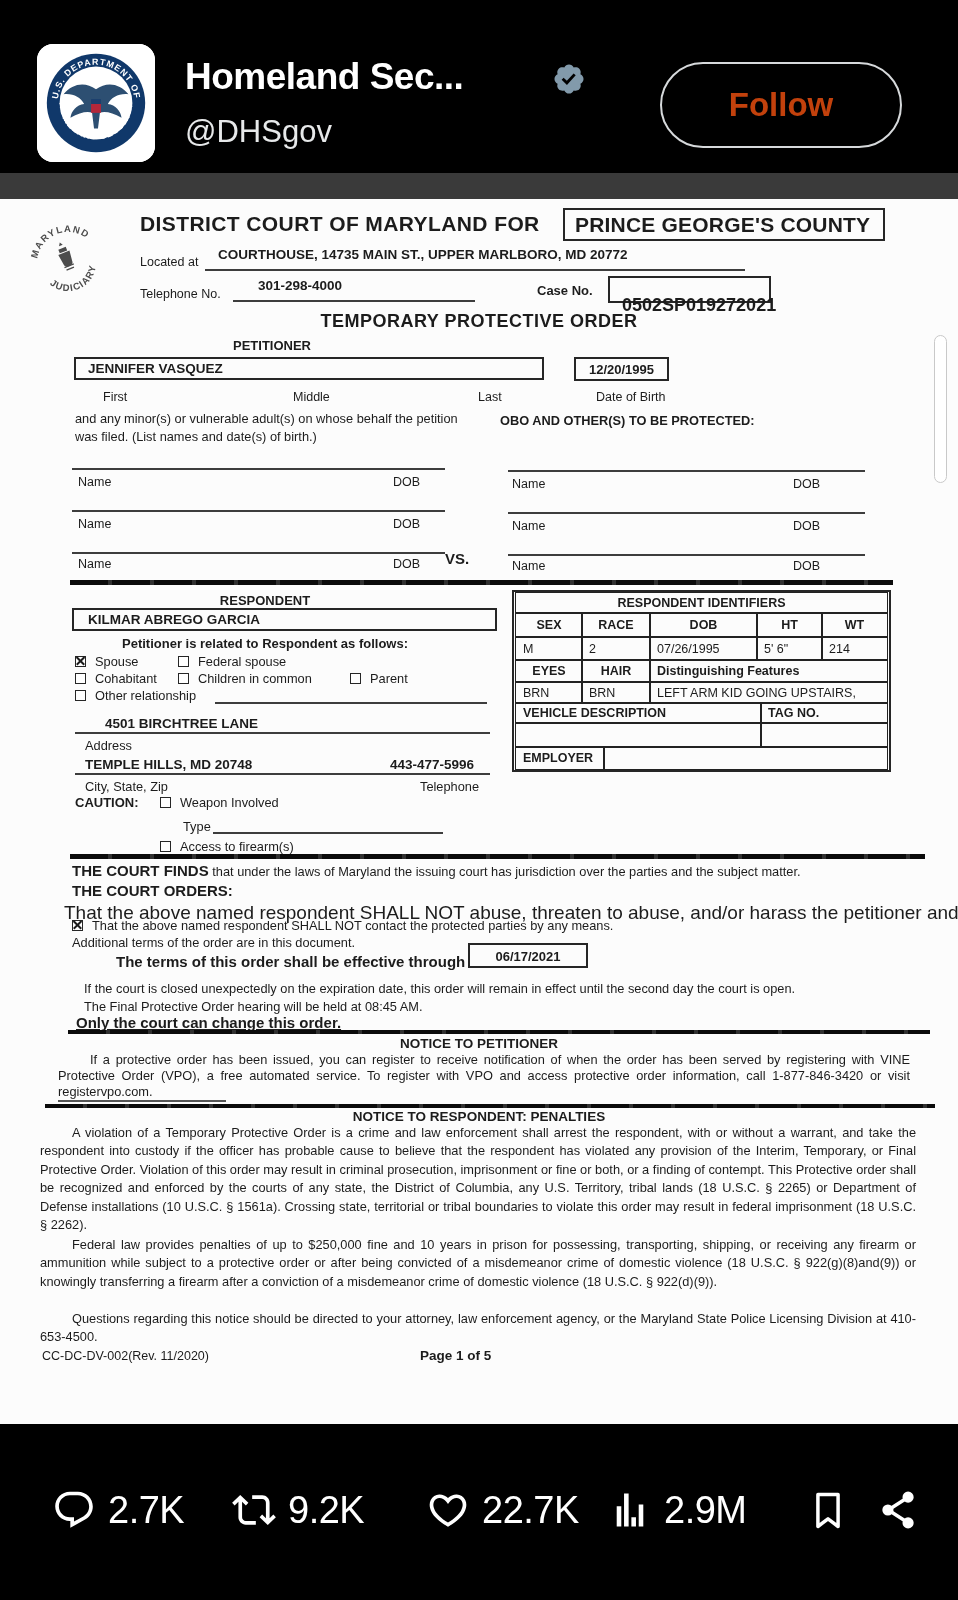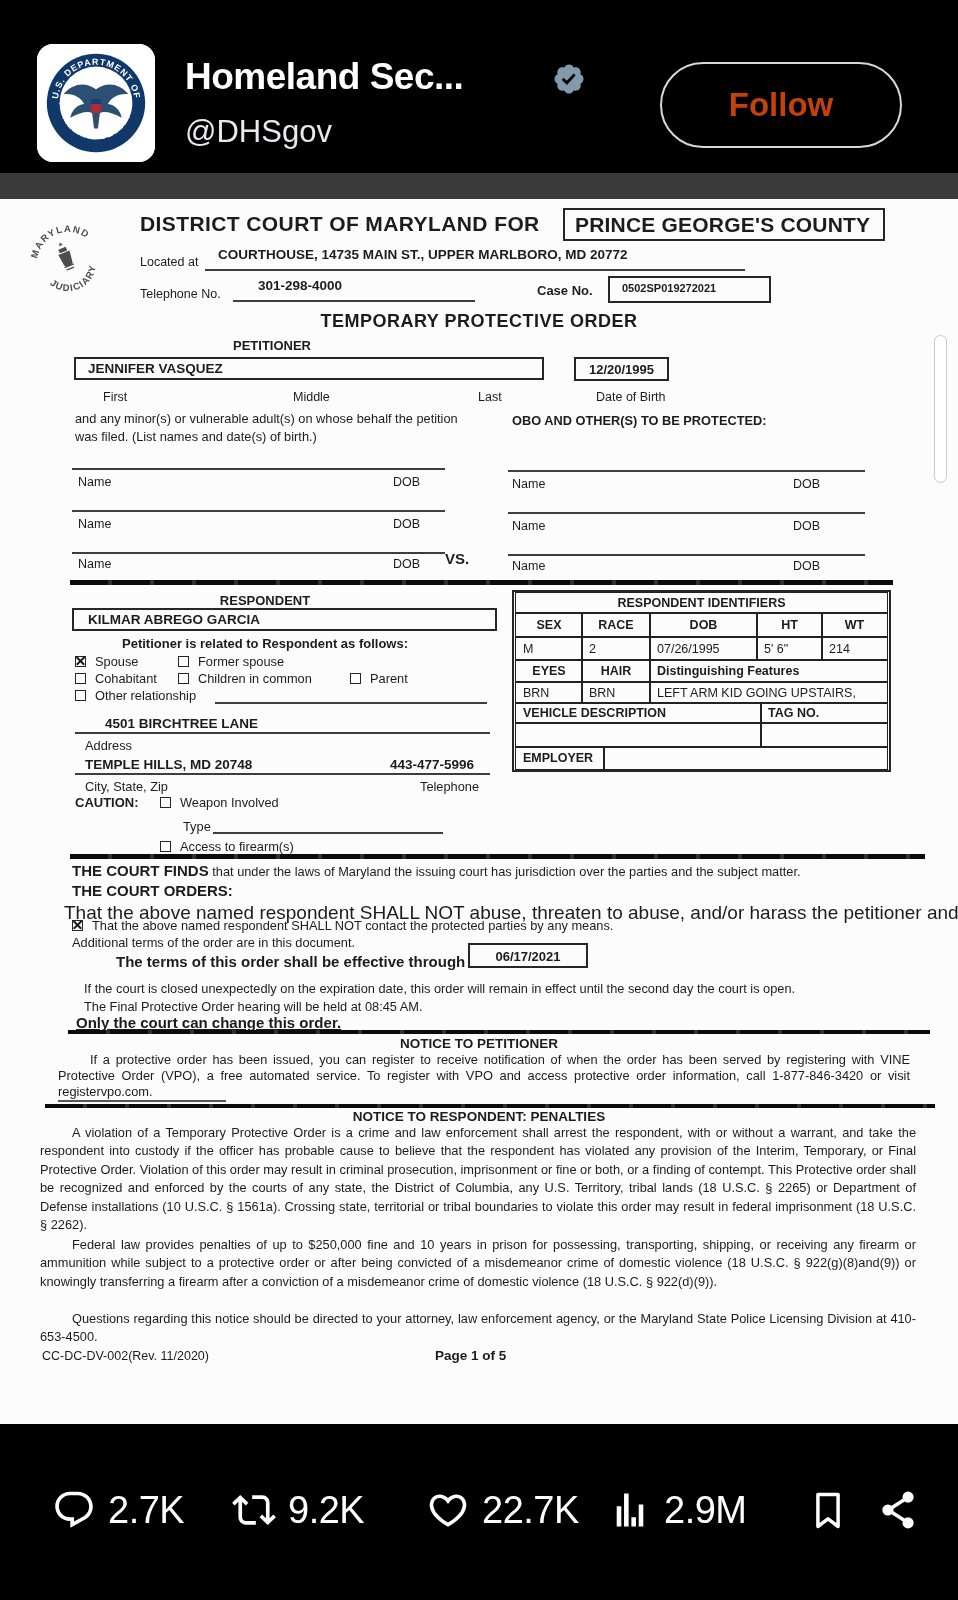--- a/index.html
+++ b/index.html
@@ -104,37 +104,37 @@
 
     <div class="d" style="left:140px;top:56px;font-size:12.5px;">Located at</div>
     <div class="d" style="left:218px;top:48px;font-size:13.5px;font-weight:600;">COURTHOUSE, 14735 MAIN ST., UPPER MARLBORO, MD  20772</div>
     <div class="ln" style="left:205px;top:70px;width:540px;"></div>
 
     <div class="d" style="left:140px;top:88px;font-size:12.5px;">Telephone No.</div>
     <div class="d" style="left:258px;top:79px;font-size:13.5px;font-weight:600;">301-298-4000</div>
     <div class="ln" style="left:233px;top:101px;width:242px;"></div>
     <div class="d" style="left:537px;top:84px;font-size:13px;font-weight:600;">Case No.</div>
     <div class="bx" style="left:608px;top:77px;width:163px;height:27px;"></div>
-    <div class="d" style="left:622px;top:83px;font-size:11px;font-weight:600;">0502SP019272021</div>
+    <div class="d" style="left:622px;top:96px;font-size:18px;font-weight:600;">0502SP019272021</div>
 
     <div class="d b" style="left:0;top:112px;width:958px;text-align:center;font-size:18px;letter-spacing:0.5px;">TEMPORARY PROTECTIVE ORDER</div>
     <div class="d" style="left:233px;top:139px;font-size:13px;font-weight:600;">PETITIONER</div>
 
     <div class="bx" style="left:74px;top:158px;width:470px;height:23px;"></div>
     <div class="d" style="left:88px;top:162px;font-size:13.5px;font-weight:600;">JENNIFER VASQUEZ</div>
     <div class="bx" style="left:574px;top:158px;width:95px;height:24px;"></div>
     <div class="d" style="left:574px;top:163px;width:95px;text-align:center;font-size:13px;font-weight:600;">12/20/1995</div>
     <div class="d" style="left:103px;top:191px;font-size:12.5px;">First</div>
     <div class="d" style="left:293px;top:191px;font-size:12.5px;">Middle</div>
     <div class="d" style="left:478px;top:191px;font-size:12.5px;">Last</div>
     <div class="d" style="left:596px;top:191px;font-size:12.5px;">Date of Birth</div>
 
     <div class="d" style="left:75px;top:212px;font-size:12.8px;">and any minor(s) or vulnerable adult(s) on whose behalf the petition</div>
     <div class="d" style="left:75px;top:230px;font-size:12.8px;">was filed. (List names and date(s) of birth.)</div>
-    <div class="d" style="left:500px;top:214px;font-size:12.8px;font-weight:600;margin-left:12px;">OBO AND OTHER(S) TO BE PROTECTED:</div>
+    <div class="d" style="left:500px;top:214px;font-size:12.8px;font-weight:600;">OBO AND OTHER(S) TO BE PROTECTED:</div>
 
     <div class="ln" style="left:72px;top:269px;width:373px;"></div>
     <div class="d" style="left:78px;top:276px;font-size:12.5px;">Name</div>
     <div class="d" style="left:393px;top:276px;font-size:12.5px;">DOB</div>
     <div class="ln" style="left:72px;top:311px;width:373px;"></div>
     <div class="d" style="left:78px;top:318px;font-size:12.5px;">Name</div>
     <div class="d" style="left:393px;top:318px;font-size:12.5px;">DOB</div>
     <div class="ln" style="left:72px;top:353px;width:373px;"></div>
     <div class="d" style="left:78px;top:358px;font-size:12.5px;">Name</div>
     <div class="d" style="left:393px;top:358px;font-size:12.5px;">DOB</div>
@@ -153,21 +153,21 @@
 
     <div class="hdiv" style="left:70px;top:381px;width:823px;"></div>
     <div class="d" style="left:160px;top:394px;width:210px;text-align:center;font-size:13px;font-weight:600;">RESPONDENT</div>
     <div class="bx" style="left:72px;top:409px;width:425px;height:23px;"></div>
     <div class="d" style="left:88px;top:413px;font-size:13.5px;font-weight:600;">KILMAR ABREGO GARCIA</div>
 
     <div class="d b" style="left:75px;top:437px;font-size:13px;padding-left:47px;">Petitioner is related to Respondent as follows:</div>
     <div class="cb checked" style="left:75px;top:457px;"></div>
     <div class="d" style="left:95px;top:455px;font-size:12.8px;">Spouse</div>
     <div class="cb" style="left:178px;top:457px;"></div>
-    <div class="d" style="left:198px;top:455px;font-size:12.8px;">Former spouse</div>
+    <div class="d" style="left:198px;top:455px;font-size:12.8px;">Federal spouse</div>
     <div class="cb" style="left:75px;top:474px;"></div>
     <div class="d" style="left:95px;top:472px;font-size:12.8px;">Cohabitant</div>
     <div class="cb" style="left:178px;top:474px;"></div>
     <div class="d" style="left:198px;top:472px;font-size:12.8px;">Children in common</div>
     <div class="cb" style="left:350px;top:474px;"></div>
     <div class="d" style="left:370px;top:472px;font-size:12.8px;">Parent</div>
     <div class="cb" style="left:75px;top:491px;"></div>
     <div class="d" style="left:95px;top:489px;font-size:12.8px;">Other relationship</div>
     <div class="ln" style="left:215px;top:503px;width:272px;"></div>
 
@@ -231,21 +231,21 @@
     <div class="para" style="left:58px;top:853px;width:852px;font-size:12.8px;line-height:16.2px;text-indent:32px;">If a protective order has been issued, you can register to receive notification of when the order has been served by registering with VINE Protective Order (VPO), a free automated service. To register with VPO and access protective order information, call 1-877-846-3420 or visit registervpo.com.</div>
     <div class="ln" style="left:58px;top:901px;width:168px;background:#555;"></div>
 
     <div class="hdiv" style="left:45px;top:905px;width:890px;height:4px;"></div>
     <div class="d b" style="left:0;top:910px;width:958px;text-align:center;font-size:13.5px;">NOTICE TO RESPONDENT: PENALTIES</div>
     <div class="para" style="left:40px;top:925px;width:876px;font-size:12.8px;line-height:18.4px;text-indent:32px;">A violation of a Temporary Protective Order is a crime and law enforcement shall arrest the respondent, with or without a warrant, and take the respondent into custody if the officer has probable cause to believe that the respondent has violated any provision of the Interim, Temporary, or Final Protective Order. Violation of this order may result in criminal prosecution, imprisonment or fine or both, or a finding of contempt. This Protective order shall be recognized and enforced by the courts of any state, the District of Columbia, any U.S. Territory, tribal lands (18 U.S.C. § 2265) or Department of Defense installations (10 U.S.C. § 1561a). Crossing state, territorial or tribal boundaries to violate this order may result in federal imprisonment (18 U.S.C. § 2262).</div>
     <div class="para" style="left:40px;top:1037px;width:876px;font-size:12.8px;line-height:18.4px;text-indent:32px;">Federal law provides penalties of up to $250,000 fine and 10 years in prison for possessing, transporting, shipping, or receiving any firearm or ammunition while subject to a protective order or after being convicted of a misdemeanor crime of domestic violence (18 U.S.C. § 922(g)(8)and(9)) or knowingly transferring a firearm after a conviction of a misdemeanor crime of domestic violence (18 U.S.C. § 922(d)(9)).</div>
     <div class="para" style="left:40px;top:1111px;width:876px;font-size:12.8px;line-height:18.4px;text-indent:32px;">Questions regarding this notice should be directed to your attorney, law enforcement agency, or the Maryland State Police Licensing Division at 410-653-4500.</div>
 
     <div class="d" style="left:42px;top:1150px;font-size:12.5px;">CC-DC-DV-002(Rev. 11/2020)</div>
-    <div class="d" style="left:420px;top:1149px;font-size:13.5px;font-weight:600;margin-left:15px;">Page 1 of 5</div>
+    <div class="d" style="left:420px;top:1149px;font-size:13.5px;font-weight:600;">Page 1 of 5</div>
   </div>
 
   <div class="scrollpill"></div>
 
   <div class="eng">
     <div class="eg" style="left:52px;">
       <svg width="44" height="44" viewBox="0 0 24 24">
           <path fill="#fff" d="M1.751 10c0-4.42 3.584-8 8.005-8h4.366c4.49 0 8.129 3.64 8.129 8.13 0 2.96-1.607 5.68-4.196 7.11l-8.054 4.46v-3.69h-.067c-4.49.1-8.183-3.51-8.183-8.01zm8.005-6c-3.317 0-6.005 2.69-6.005 6 0 3.37 2.77 6.08 6.138 6.01l.351-.01h1.761v2.3l5.087-2.81c1.951-1.08 3.163-3.13 3.163-5.36 0-3.39-2.744-6.13-6.129-6.13H9.756z"></path>
         </svg>
       <span class="ecount">2.7K</span>

